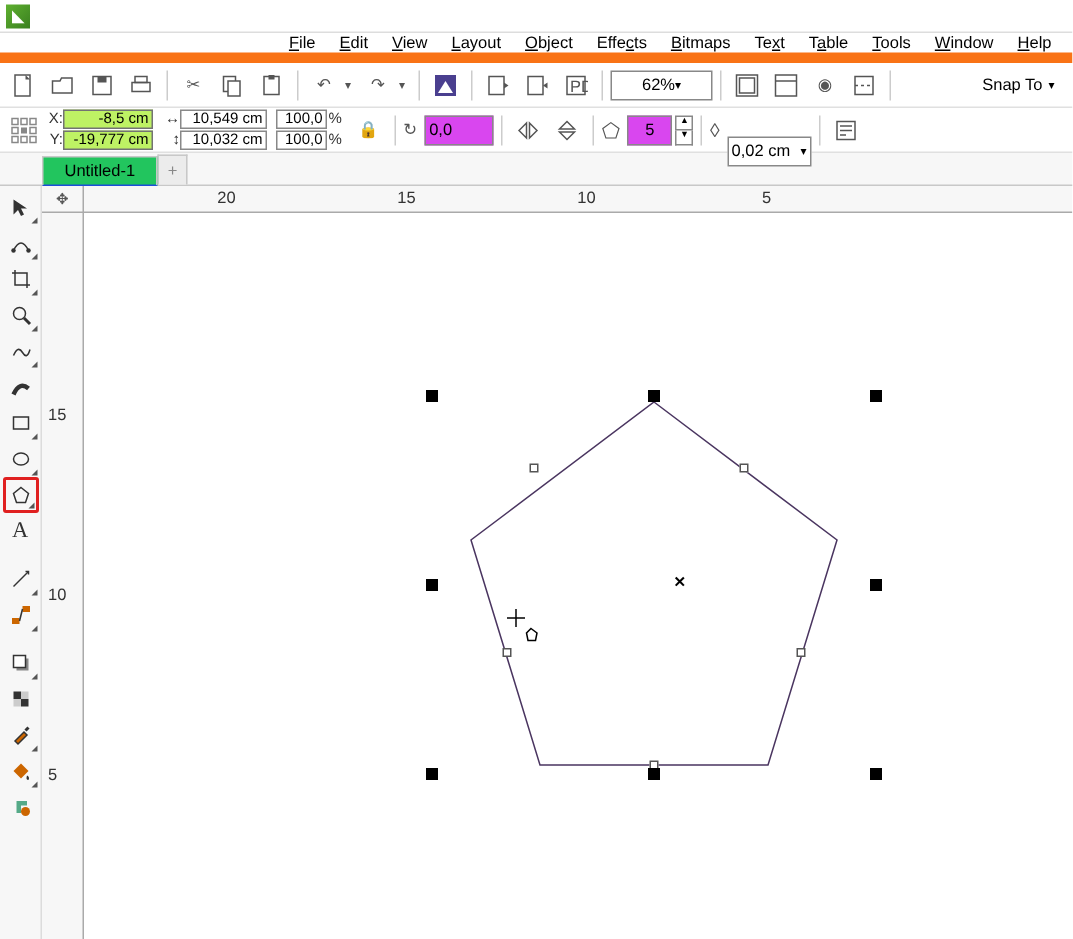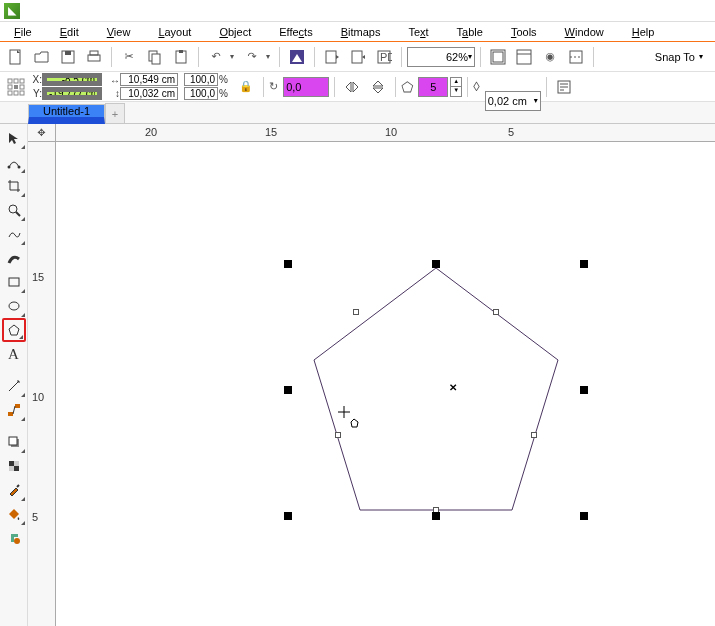--- a/index.html
+++ b/index.html
@@ -1,40 +1,40 @@
 <!DOCTYPE html>
 <html><head>
 <meta charset="utf-8">
 <style>
 * { box-sizing: border-box; margin: 0; padding: 0; font-family: "Segoe UI", Tahoma, sans-serif; font-size: 11px; }
 body { background: #fff; width: 715px; height: 626px; overflow: hidden; color: #000; }
 .titlebar { height: 22px; background: #fff; display: flex; align-items: center; padding: 0 4px; border-bottom: 1px solid #ddd; }
 .titlebar .logo { width: 16px; height: 16px; background: linear-gradient(135deg, #5fb030 0%, #3a8020 100%); margin-right: 6px; display:flex; align-items:center; justify-content:center; color:#fff; font-weight:bold; font-size:10px;}
 .titlebar .title { color: #555; }
-.menubar { height: 20px; display: flex; align-items: center; padding: 0 6px; gap: 12px; border-bottom: 1px solid #f97316; }
+.menubar { height: 20px; display: flex; align-items: center; padding: 0 6px; gap: 0; border-bottom: 7px solid #f97316; justify-content: flex-end; }
 .menubar .item { padding: 2px 8px; cursor: default; }
 .menubar .item u { text-decoration: underline; }
 .toolbar1 { height: 30px; display:flex; align-items:center; padding:0 4px; border-bottom:1px solid #e0e0e0; gap:2px;}
 .toolbar2 { height: 30px; display:flex; align-items:center; padding:0 4px; border-bottom:1px solid #e0e0e0; gap:2px;}
 .tb-btn { width:24px; height:24px; display:flex; align-items:center; justify-content:center; color:#555; border:1px solid transparent; }
 .sep { width:1px; height:20px; background:#ccc; margin:0 3px;}
-.zoom-sel { height:20px; border:1px solid #888; width:68px; font-size:11px; padding:0 2px; display:flex; align-items:center; justify-content:flex-end;}
+.zoom-sel { height:20px; border:1px solid #888; width:68px; font-size:11px; padding:0 2px; display:flex; align-items:center; justify-content:center;}
 .snap { margin-left:auto; padding:0 8px; display:flex; align-items:center; gap:4px;}
 .coord-grp { display:flex; flex-direction:column; gap:1px; margin-right:4px; }
 .coord-row { display:flex; align-items:center; height:13px; }
 .coord-lbl { width:12px; text-align:right; font-size:10px; color:#333;}
-.coord-in { width:60px; height:13px; border:5px solid #737373; font-size:10px; padding:0 2px; text-align:right; background:#bef264;}
+.coord-in { width:60px; height:13px; border:1px solid #737373; font-size:10px; padding:0 2px; text-align:right; background:#bef264;}
 .sz-in { width:58px; height:13px; border:1px solid #888; font-size:10px; padding:0 2px; text-align:right; background:#fff;}
 .pct-in { width:34px; height:13px; border:1px solid #888; font-size:10px; padding:0 2px; text-align:right; background:#fff;}
 .pct-sym { font-size:10px; margin-left:1px; color:#333;}
 .wide-in { width:46px; height:20px; border:1px solid #888; font-size:11px; padding:0 2px; text-align:left; background:#d946ef;}
 .outline-in { width:56px; height:20px; border:1px solid #888; font-size:11px; padding:0 2px; background:#fff; display:flex; align-items:center; justify-content:space-between;margin-top:28px;}
 .tabs { height:22px; display:flex; align-items:flex-end; background:#f7f7f7; border-bottom:1px solid #c8c8c8; padding-left:28px;}
 .tab { height:20px; padding:0 14px; display:flex; align-items:center; font-size:11px; background:#ececec; border:1px solid #c8c8c8; border-bottom:none; margin-right:0;}
-.tab.active { background:#3b82f6; border-bottom:7px solid #1d4ed8; position:relative; top:1px;}
+.tab.active { background:#22c55e; border-bottom:1px solid #1d4ed8; position:relative; top:1px;}
 .tab.add { width:20px; padding:0; justify-content:center; color:#888;}
 .workspace { display:flex; height:calc(626px - 22px - 20px - 30px - 30px - 22px);}
 .toolbox { width:28px; background:#f7f7f7; border-right:1px solid #dcdcdc; display:flex; flex-direction:column; align-items:center; padding-top:2px; gap:0;}
 .tool { width:24px; height:24px; display:flex; align-items:center; justify-content:center; color:#555; position:relative;}
 .tool.sel { border:2px solid #e02020; border-radius:2px;}
 .tool .fly { position:absolute; right:1px; bottom:1px; width:0; height:0; border-left:4px solid transparent; border-bottom:4px solid #555;}
 .canvas-wrap { flex:1; position:relative; background:#fff; overflow:hidden;}
 .hruler { position:absolute; left:28px; right:0; top:0; height:18px; background:#f7f7f7; border-bottom:1px solid #aaa; font-size:8px; color:#333;}
 .hruler span { position:absolute; top:2px; transform:translateX(-50%);}
 .vruler { position:absolute; left:0; top:18px; bottom:0; width:28px; background:#f7f7f7; border-right:1px solid #aaa; font-size:8px; color:#333;}

